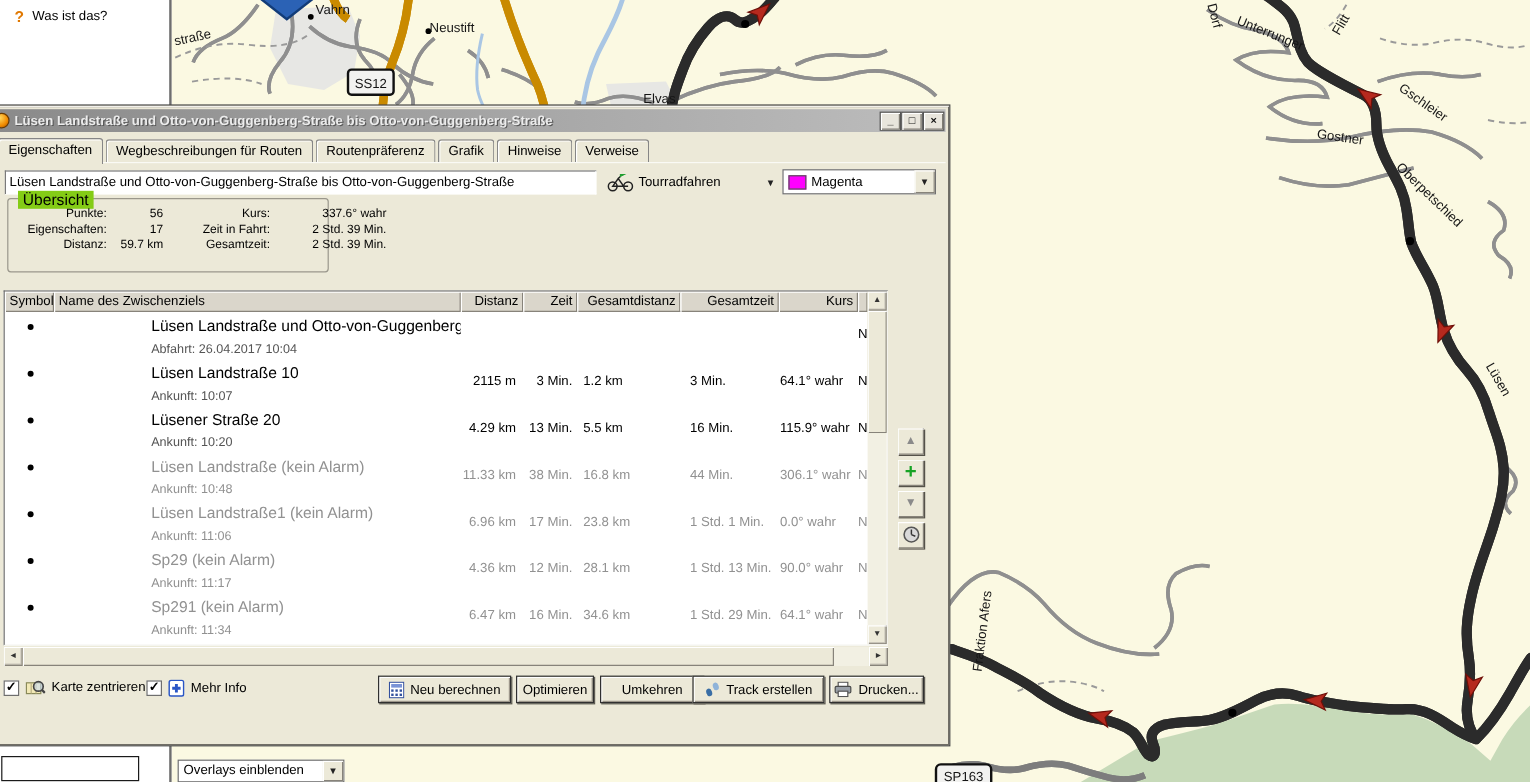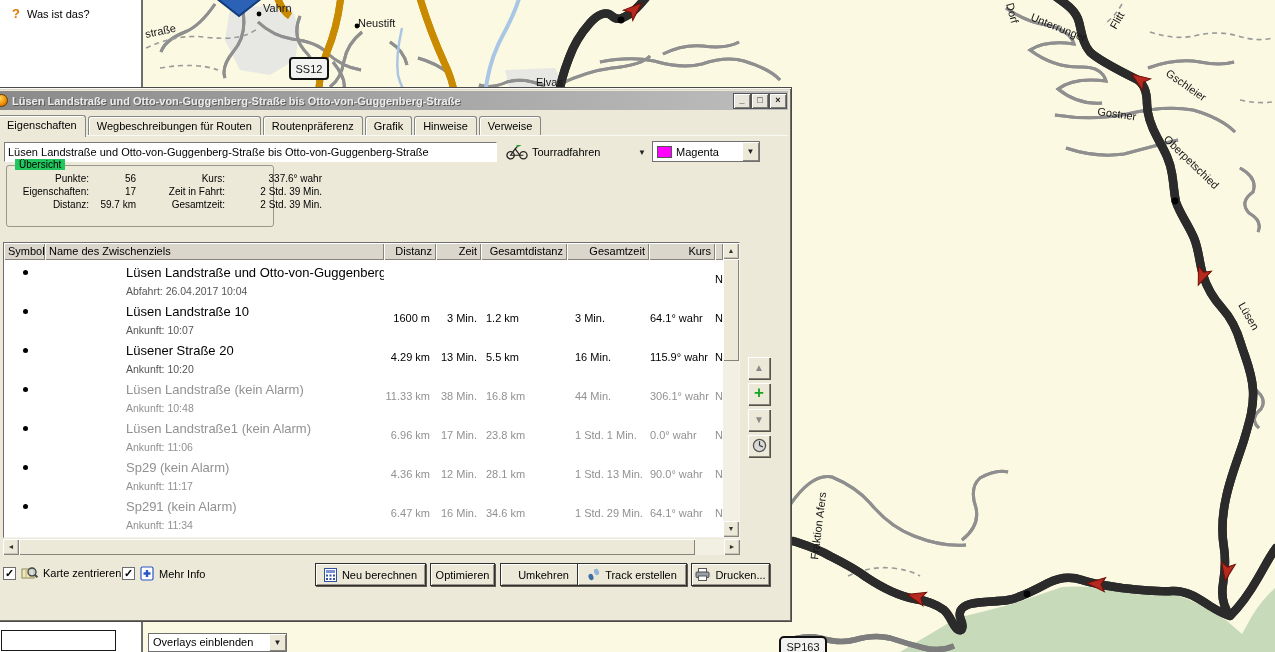--- a/index.html
+++ b/index.html
@@ -39,27 +39,27 @@
   .tab { font-size:11px; padding:3px 8px; background:#ECE9D8; border:1px solid #868686; border-bottom:none;
          border-radius:3px 3px 0 0; box-shadow: inset 1px 1px 0 #fff; margin-right:2px; white-space:nowrap; }
   .tab.active { padding-bottom:6px; margin-bottom:-2px; }
   .tab-sep { position:absolute; left:3px; right:3px; top:47px; height:1px; background:#fafaf5; }
 
   .name-input { left:14px; top:54px; width:493px; height:20px; background:#fff; border:1px solid;
                 border-color:#7a7a7a #fff #fff #7a7a7a; font-size:11px; padding:3px 3px 0; white-space:nowrap; overflow:hidden; }
   .activity { left:516px; top:54px; width:140px; height:20px; display:flex; align-items:center; gap:4px; font-size:11px; }
   .activity .txt { flex:1; }
   .drop-glyph { font-size:8px; color:#222; }
-  .color-combo { left:662px; top:53px; width:108px; height:21px; background:#fff; border:1px solid #707070; display:flex; align-items:center; }
+  .color-combo { left:662px; top:53px; width:128px; height:21px; background:#fff; border:1px solid #707070; display:flex; align-items:center; }
   .swatch { width:15px; height:12px; margin:0 4px; border:1px solid #555; flex:none; }
   .color-combo .txt { flex:1; font-size:11px; white-space:nowrap; overflow:hidden; }
   .color-combo .combo-btn { height:19px; line-height:19px; }
 
   .groupbox { left:16px; top:77px; width:268px; height:62px; border:1px solid #9a978c; border-radius:3px; }
-  .gb-title { position:absolute; top:-7px; left:8px; background:#22c55e; padding:0 4px; font-size:10px; }
+  .gb-title { position:absolute; top:-7px; left:8px; background:#84cc16; padding:0 4px; font-size:13px; }
   .gb-grid { position:absolute; left:4px; top:7px; display:grid; grid-template-columns:78px 42px 84px 92px;
              column-gap:5px; row-gap:2px; font-size:10px; }
   .gb-grid span { text-align:right; white-space:nowrap; }
 
   .table-box { left:13px; top:154px; width:737px; height:296px; background:#ffffff; border:1px solid;
                border-color:#6e6e6e #f4f3ee #f4f3ee #6e6e6e; overflow:hidden; }
   .thead { display:flex; height:17px; }
   .th { background:#DAD6CB; box-shadow: inset 1px 1px 0 #fff, inset -1px -1px 0 #87837a;
         font-size:11px; padding:2px 4px; white-space:nowrap; overflow:hidden; }
   .w-sym{width:41px} .w-name{width:339px} .w-dist{width:52px;text-align:right} .w-zeit{width:45px;text-align:right}
@@ -279,21 +279,21 @@
           <span class="c c-kurs"></span>
           <span class="c c-ovf">N</span>
         </div>
 
         <div class="trow">
           <span class="c c-sym">
               <span class="dot"></span>
             </span>
           <span class="c-name"><span class="nm">Lüsen Landstraße 10</span><br>
             <span class="sub">Ankunft: 10:07</span></span>
-          <span class="c c-dist">1600 m</span>
+          <span class="c c-dist">2115 m</span>
           <span class="c c-zeit">3 Min.</span>
           <span class="c c-gdist">1.2 km</span>
           <span class="c c-gzeit">3 Min.</span>
           <span class="c c-kurs">64.1° wahr</span>
           <span class="c c-ovf">N</span>
         </div>
 
         <div class="trow">
           <span class="c c-sym">
               <span class="dot"></span>

